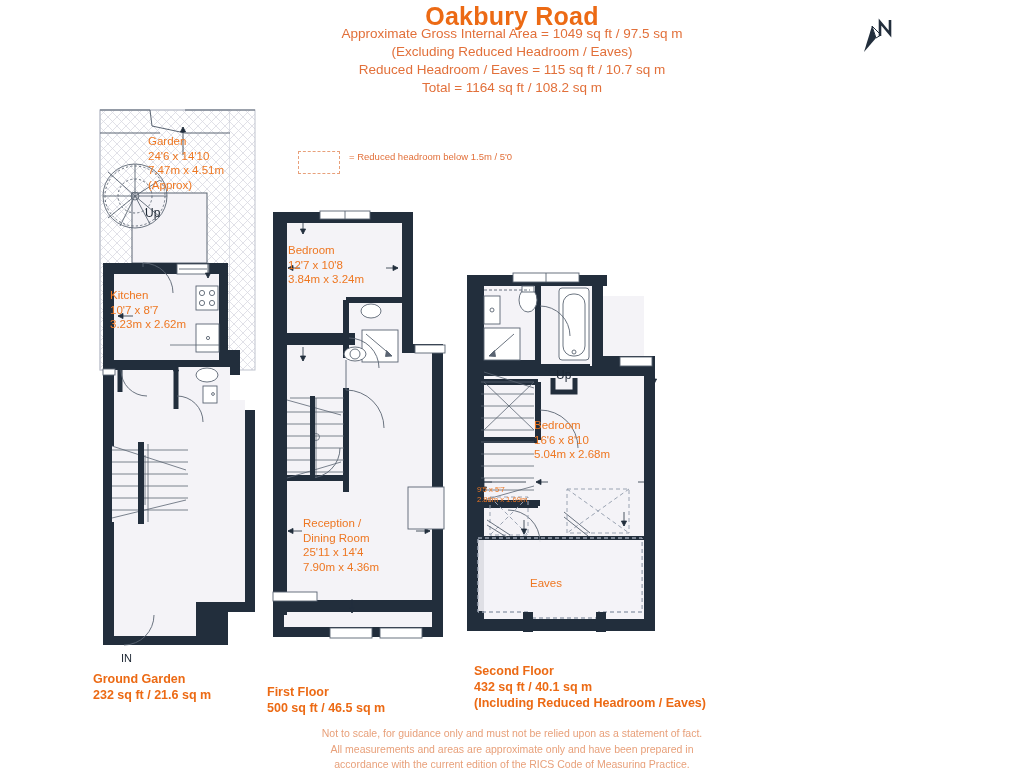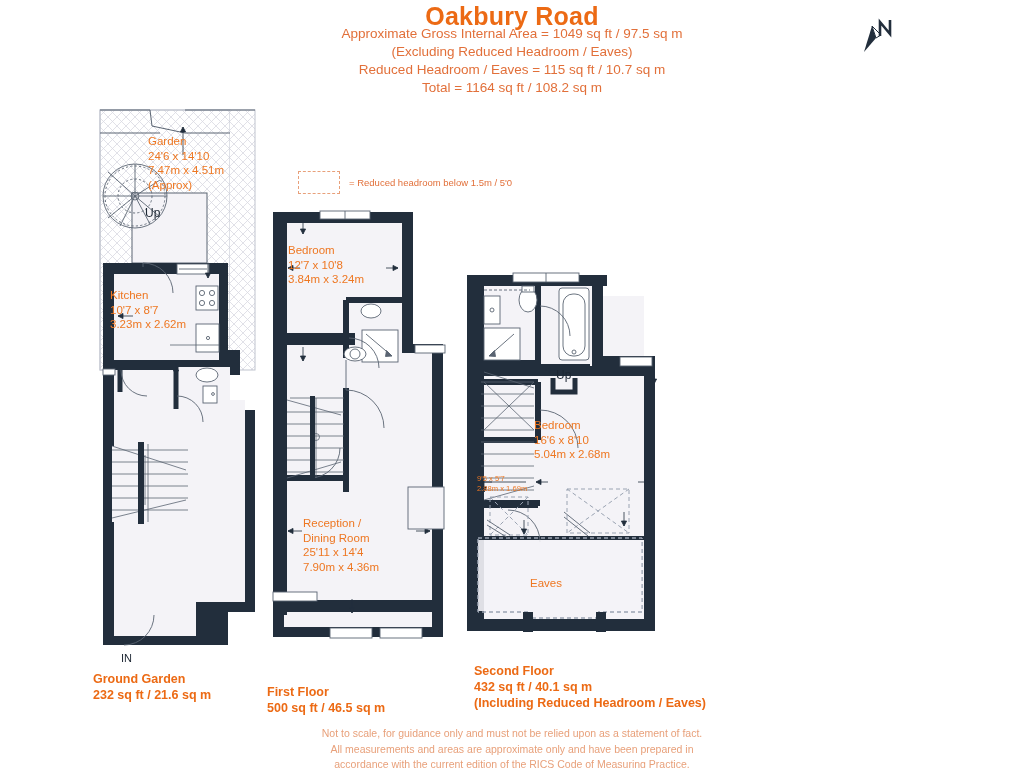--- a/index.html
+++ b/index.html
@@ -17,31 +17,31 @@
     text-align: center;
     font-size: 25px; font-weight: bold; color: #EC6A14;
     letter-spacing: .2px;
   }
   .hdr-lines {
     position: absolute; left: 0; top: 25px; width: 1024px;
     text-align: center; color: #E2703A; font-size: 13.5px; line-height: 18px;
   }
   .hdr-lines div { white-space: nowrap; }
 
-  .legend { position: absolute; left: 298px; top: 151px; display: flex; align-items: center; gap: 9px; margin-top: 20px; }
+  .legend { position: absolute; left: 298px; top: 151px; display: flex; gap: 9px; }
   .legend-box { width: 42px; height: 23px; border: 1px dashed #E8A07A; background: #fff; }
   .legend-text { font-size: 9.5px; color: #E2703A; white-space: nowrap; }
 
   .north { position: absolute; left: 852px; top: 14px; width: 46px; height: 46px; }
 
   .room-label {
     position: absolute; text-align: left; color: #EE7722;
     font-size: 11.5px; line-height: 14.5px; white-space: nowrap;
   }
-  .room-label.sm { font-size: 7.6px; line-height: 9.5px; }
+  .room-label.sm { font-size: 7.6px; line-height: 9.5px; margin-top: 11px; }
   .updown { position: absolute; color: #1d2733; font-size: 12px; }
   .in-label { position: absolute; color: #1d2733; font-size: 11px; font-weight: normal; }
 
   .floor-cap {
     position: absolute; color: #EC6A14; font-size: 12.5px; font-weight: bold;
     line-height: 16px; white-space: nowrap;
   }
   .disclaimer {
     position: absolute; left: 0; top: 726px; width: 1024px; text-align: center;
     color: #E8A07A; font-size: 10.5px; line-height: 15.5px;

